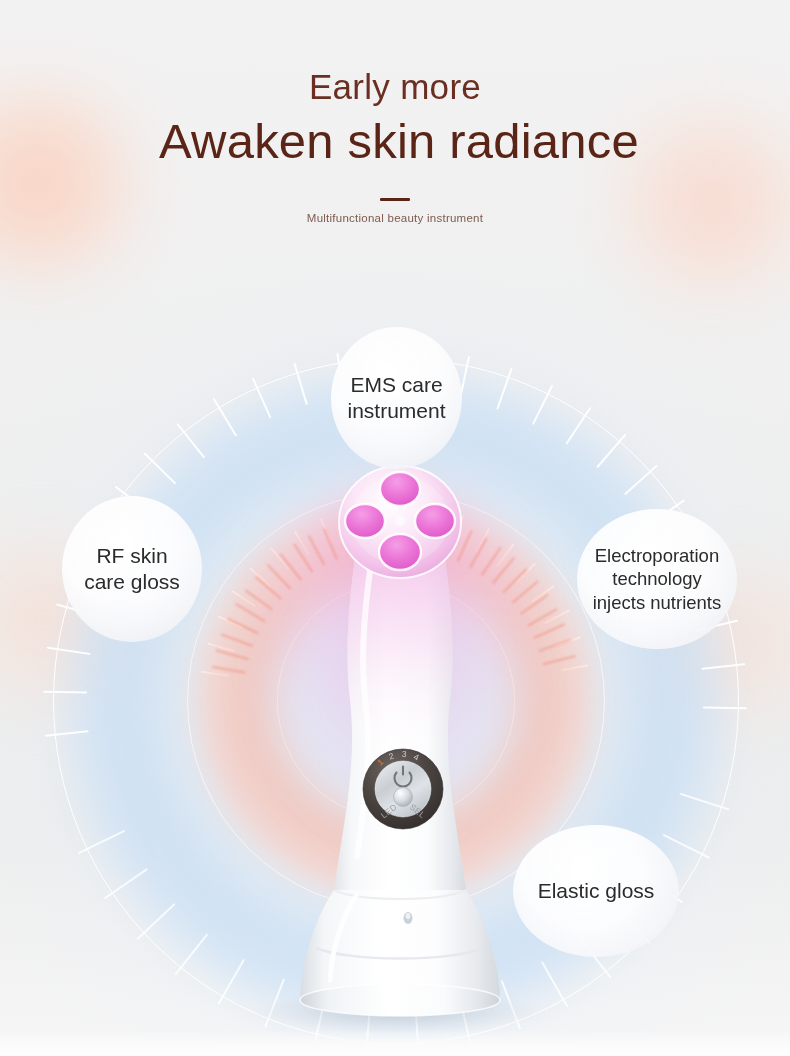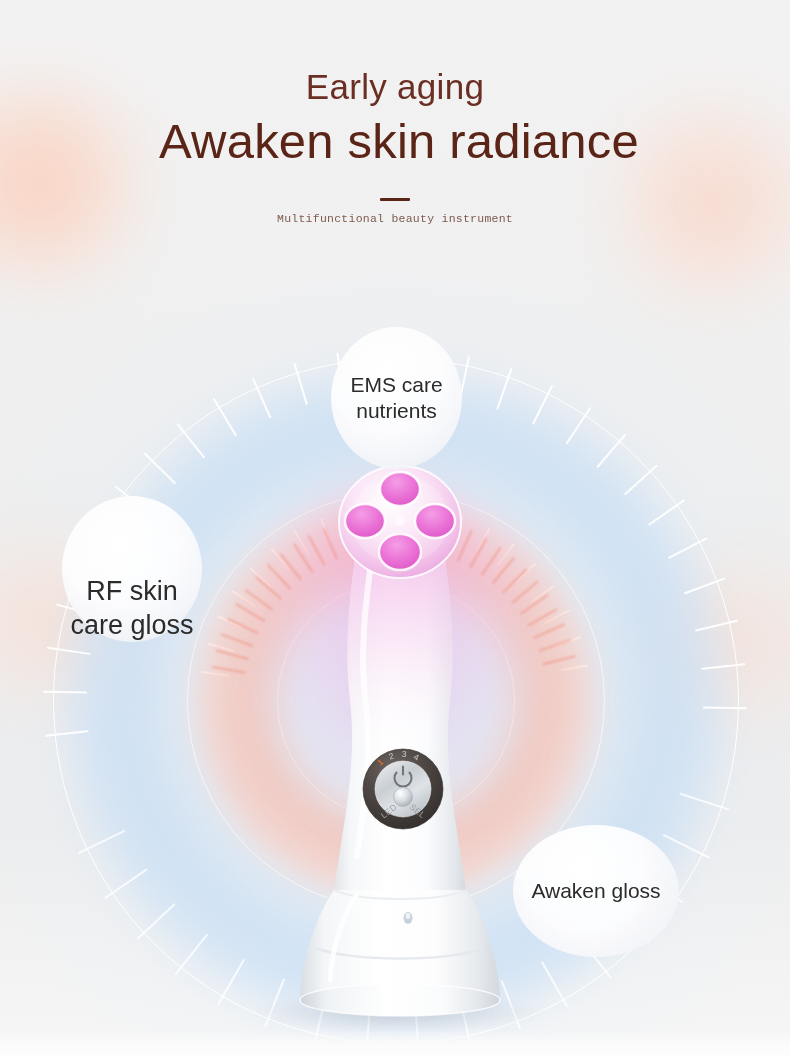--- a/index.html
+++ b/index.html
@@ -26,21 +26,21 @@
     background:radial-gradient(circle at 50% 50%, rgba(250,214,198,.62) 0%, rgba(251,226,214,.32) 52%, rgba(252,234,226,0) 76%);}
   .blob-mr{right:-45px;top:545px;width:195px;height:195px;
     background:radial-gradient(circle at 50% 50%, rgba(250,214,198,.55) 0%, rgba(251,226,214,.28) 52%, rgba(252,234,226,0) 76%);}
 
   
   .header{position:absolute;left:0;top:0;width:790px;text-align:center;z-index:12;}
   .h-line1{color:#6a2f22;font-size:35px;font-weight:400;letter-spacing:.3px;margin-top:68px;line-height:1.06;}
   .h-line2{color:#6a2f22;font-size:31px;font-weight:400;letter-spacing:.2px;margin-top:6px;line-height:1.12;}
   .h-line3{color:#5a2417;font-size:49px;font-weight:400;letter-spacing:.2px;margin-top:10px;line-height:1.1;padding-left:8px;}
   .divider{width:30px;height:3px;background:#5a2417;margin:29px auto 0;border-radius:1px;}
-  .subtitle{color:#7d5a4e;font-size:11.5px;margin-top:11px;font-family:Liberation Mono, monospace;letter-spacing:.25px;}
+  .subtitle{color:#7d5a4e;font-size:11.5px;margin-top:11px;font-family:Liberation Sans, sans-serif;letter-spacing:.25px;}
 
   
   .rays{position:absolute;left:50%;top:700px;width:0;height:0;z-index:3;}
   .ray{position:absolute;left:0;top:0;transform-origin:0 0;}
   .ray i{display:block;background:#ffffff;border-radius:2px;opacity:.95;}
 
   
   .arc{position:absolute;border-radius:50%;border:1.6px solid rgba(255,255,255,.95);z-index:4;}
   .arc-outer{left:50%;top:700px;width:684px;height:684px;margin-left:-342px;margin-top:-342px;}
   .arc-mid{left:50%;top:700px;width:416px;height:416px;margin-left:-208px;margin-top:-208px;border-color:rgba(255,255,255,.8);}
@@ -78,21 +78,21 @@
     position:absolute;border-radius:50%;z-index:14;
     display:flex;align-items:center;justify-content:center;text-align:center;
     color:#2b2b2b;line-height:1.26;
     background:radial-gradient(circle at 42% 33%,
       rgba(255,255,255,.99) 0%, rgba(252,252,253,.97) 48%,
       rgba(244,245,248,.92) 74%, rgba(236,239,245,.62) 90%, rgba(232,237,245,0) 100%);
     filter:blur(.2px);
   }
   .bubble span{display:block;filter:blur(0);}
   .b-ems{left:331px;top:327px;width:131px;height:142px;font-size:21px;}
-  .b-rf{left:62px;top:496px;width:140px;height:146px;font-size:27px;align-items:flex-end;}
+  .b-rf{left:62px;top:496px;width:140px;height:146px;font-size:21px;}
   .b-elec{left:577px;top:509px;width:160px;height:140px;font-size:18.5px;}
   .b-ipl{left:140px;top:820px;width:142px;height:136px;font-size:21px;}
   .b-gloss{left:513px;top:825px;width:166px;height:132px;font-size:21px;}
 
   
   .device{position:absolute;left:0;top:0;width:790px;height:1056px;z-index:10;pointer-events:none;}
   .device svg{position:absolute;left:0;top:0;}
 
   
   .dial-lab{position:absolute;z-index:11;color:#9b9b9b;font-size:8.5px;letter-spacing:.4px;}
@@ -102,21 +102,21 @@
 <body>
 
 <div id="stage">
 
   <div class="blob blob-tl"></div>
   <div class="blob blob-tr"></div>
   <div class="blob blob-ml"></div>
   <div class="blob blob-mr"></div>
 
   <div class="header">
-    <div class="h-line1">Early aging</div>
+    <div class="h-line1">Early more</div>
     <div class="h-line3">Awaken skin radiance</div>
     <div class="divider"></div>
     <div class="subtitle">Multifunctional beauty instrument</div>
   </div>
 
   <div class="halo-blue"></div>
   <div class="rays" id="rays">
       <div class="ray" style="transform: rotate(-186deg) translate(308px, 0px);">
         <i style="width: 44px; height: 2.2px; opacity: 0.95;"></i>
       </div>
@@ -545,33 +545,40 @@
       <div class="dial-lab" style="left: 388.931px; top: 750.852px; transform: rotate(-19deg); color: rgb(207, 207, 207);">2</div>
       <div class="dial-lab" style="left: 401.779px; top: 749.047px; transform: rotate(3deg); color: rgb(207, 207, 207);">3</div>
       <div class="dial-lab" style="left: 414.369px; top: 752.186px; transform: rotate(25deg); color: rgb(207, 207, 207);">4</div>
       <div class="dial-lab" style="left: 380px; top: 806px; color: rgb(154, 161, 168); transform: rotate(-38deg);">LED</div>
       <div class="dial-lab" style="left: 409px; top: 806px; color: rgb(154, 161, 168); transform: rotate(38deg);">SEL</div>
     </div>
 
   <div class="bubble b-ems">
     <div>
       <span>EMS care</span>
-      <span>nutrients</span>
+      <span>instrument</span>
     </div>
   </div>
 
   <div class="bubble b-rf">
     <div>
       <span>RF skin</span>
       <span>care gloss</span>
     </div>
   </div>
 
+  <div class="bubble b-elec">
+    <div>
+      <span>Electroporation</span>
+      <span>technology</span>
+      <span>injects nutrients</span>
+    </div>
+  </div>
 
 
   <div class="bubble b-gloss">
     <div>
-      <span>Awaken gloss</span>
+      <span>Elastic gloss</span>
     </div>
   </div>
 
   <div class="bottom-fade"></div>
 </div>
 
 </body></html>

